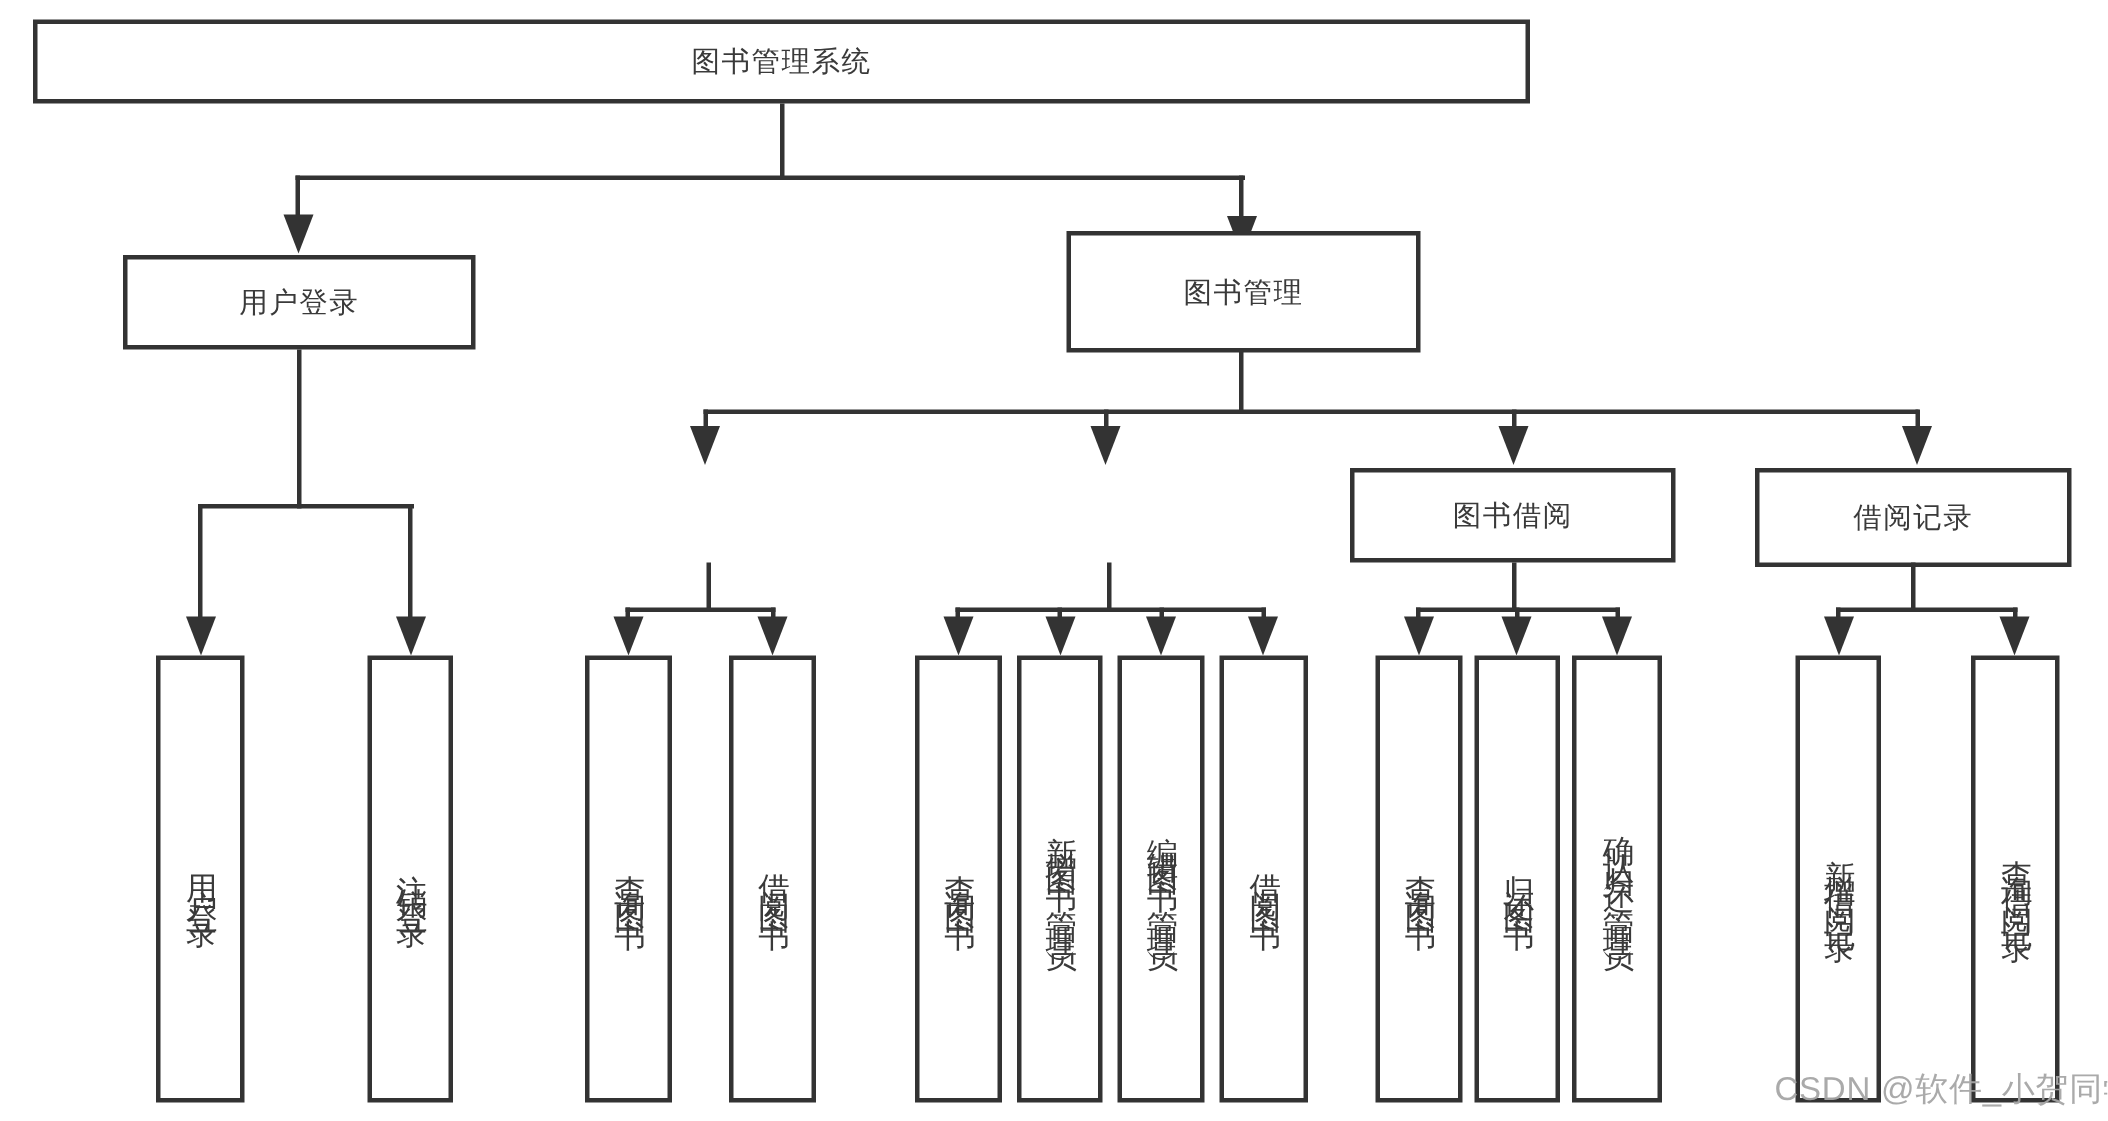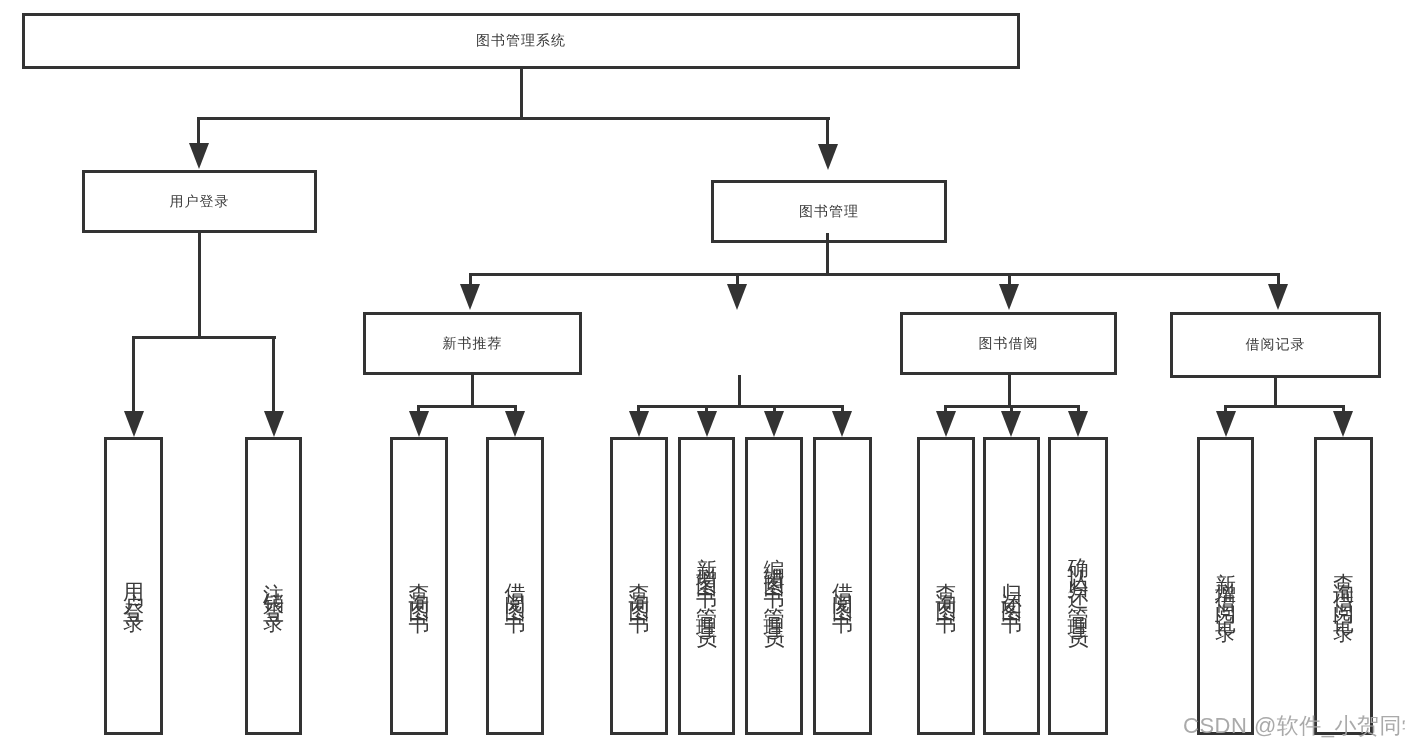--- a/index.html
+++ b/index.html
@@ -3,21 +3,21 @@
 <meta charset="utf-8">
 <style>
   html,body{margin:0;padding:0;background:#fff;}
   .canvas{
     position:relative;width:1405px;height:747px;background:#fff;overflow:hidden;
     font-family:"Liberation Sans",sans-serif;color:#333;
   }
   .node{
     position:absolute;box-sizing:border-box;border:3px solid #333;background:#fff;
     display:flex;align-items:center;justify-content:center;
-    font-size:14px;letter-spacing:1px;color:#3a3a3a;
+    font-size:19px;letter-spacing:1px;color:#3a3a3a;
   }
   .leaf{
     writing-mode:vertical-lr;text-orientation:mixed;
     letter-spacing:10px;font-size:21px;
   }
   .vl,.hl{position:absolute;background:#333;}
   .vl{width:3px;}
   .hl{height:3px;}
   .arr{
     position:absolute;width:0;height:0;
@@ -42,21 +42,21 @@
   <div class="vl" style="left:520px;top:69px;height:50px;"></div>
   <div class="hl" style="left:197px;top:117px;width:633px;"></div>
   <div class="vl" style="left:197px;top:117px;height:30px;"></div>
   <div class="arr" style="left:189px;top:143px;"></div>
   <div class="vl" style="left:826px;top:117px;height:30px;"></div>
   <div class="arr" style="left:818px;top:144px;"></div>
 
   <div class="node" style="left:82px;top:170px;width:235px;height:63px;">
     <span>用户登录</span>
   </div>
-  <div class="node" style="left:711px;top:180px;width:236px;height:63px;">
+  <div class="node" style="left:711px;top:154px;width:236px;height:81px;">
     <span>图书管理</span>
   </div>
 
   <div class="vl" style="left:198px;top:233px;height:106px;"></div>
   <div class="hl" style="left:132px;top:336px;width:144px;"></div>
   <div class="vl" style="left:132px;top:336px;height:78px;"></div>
   <div class="arr" style="left:124px;top:411px;"></div>
   <div class="vl" style="left:272px;top:336px;height:78px;"></div>
   <div class="arr" style="left:264px;top:411px;"></div>
 
@@ -64,23 +64,20 @@
   <div class="hl" style="left:469px;top:273px;width:810px;"></div>
   <div class="vl" style="left:469px;top:273px;height:14px;"></div>
   <div class="arr" style="left:460px;top:284px;"></div>
   <div class="vl" style="left:736px;top:273px;height:14px;"></div>
   <div class="arr" style="left:727px;top:284px;"></div>
   <div class="vl" style="left:1008px;top:273px;height:14px;"></div>
   <div class="arr" style="left:999px;top:284px;"></div>
   <div class="vl" style="left:1277px;top:273px;height:14px;"></div>
   <div class="arr" style="left:1268px;top:284px;"></div>
 
-  <div class="node" style="left:363px;top:312px;width:219px;height:63px;">
-    <span>新书推荐</span>
-  </div>
   <div class="node" style="left:900px;top:312px;width:217px;height:63px;">
     <span>图书借阅</span>
   </div>
   <div class="node" style="left:1170px;top:312px;width:211px;height:66px;">
     <span>借阅记录</span>
   </div>
 
   <div class="vl" style="left:471px;top:375px;height:32px;"></div>
   <div class="hl" style="left:417px;top:405px;width:100px;"></div>
   <div class="vl" style="left:417px;top:405px;height:10px;"></div>

